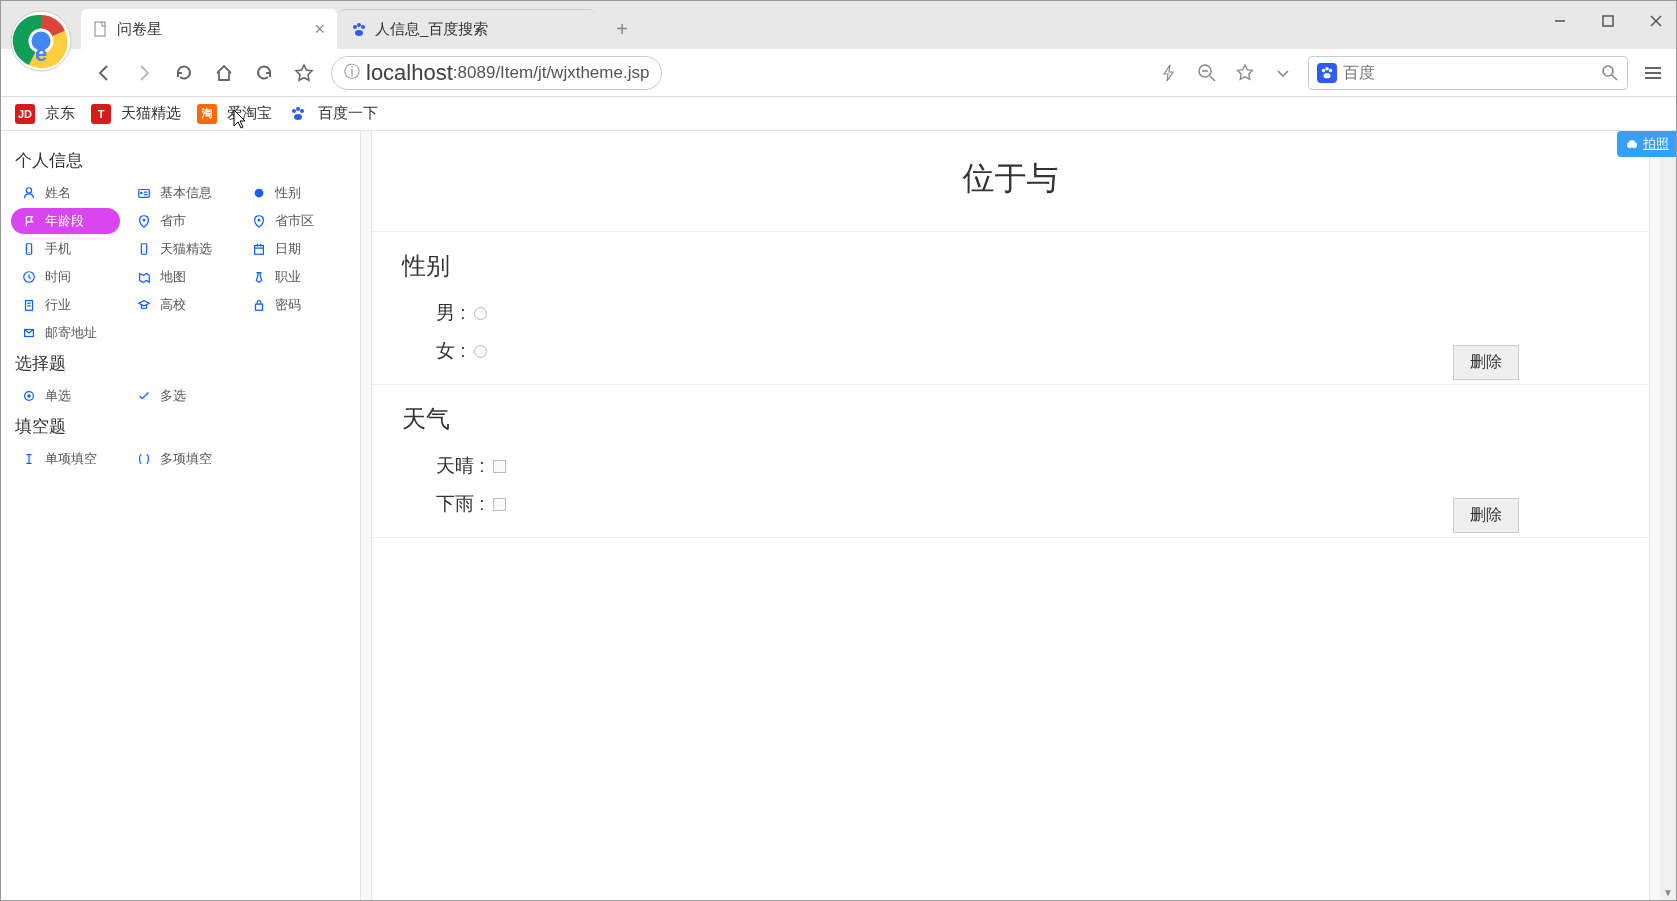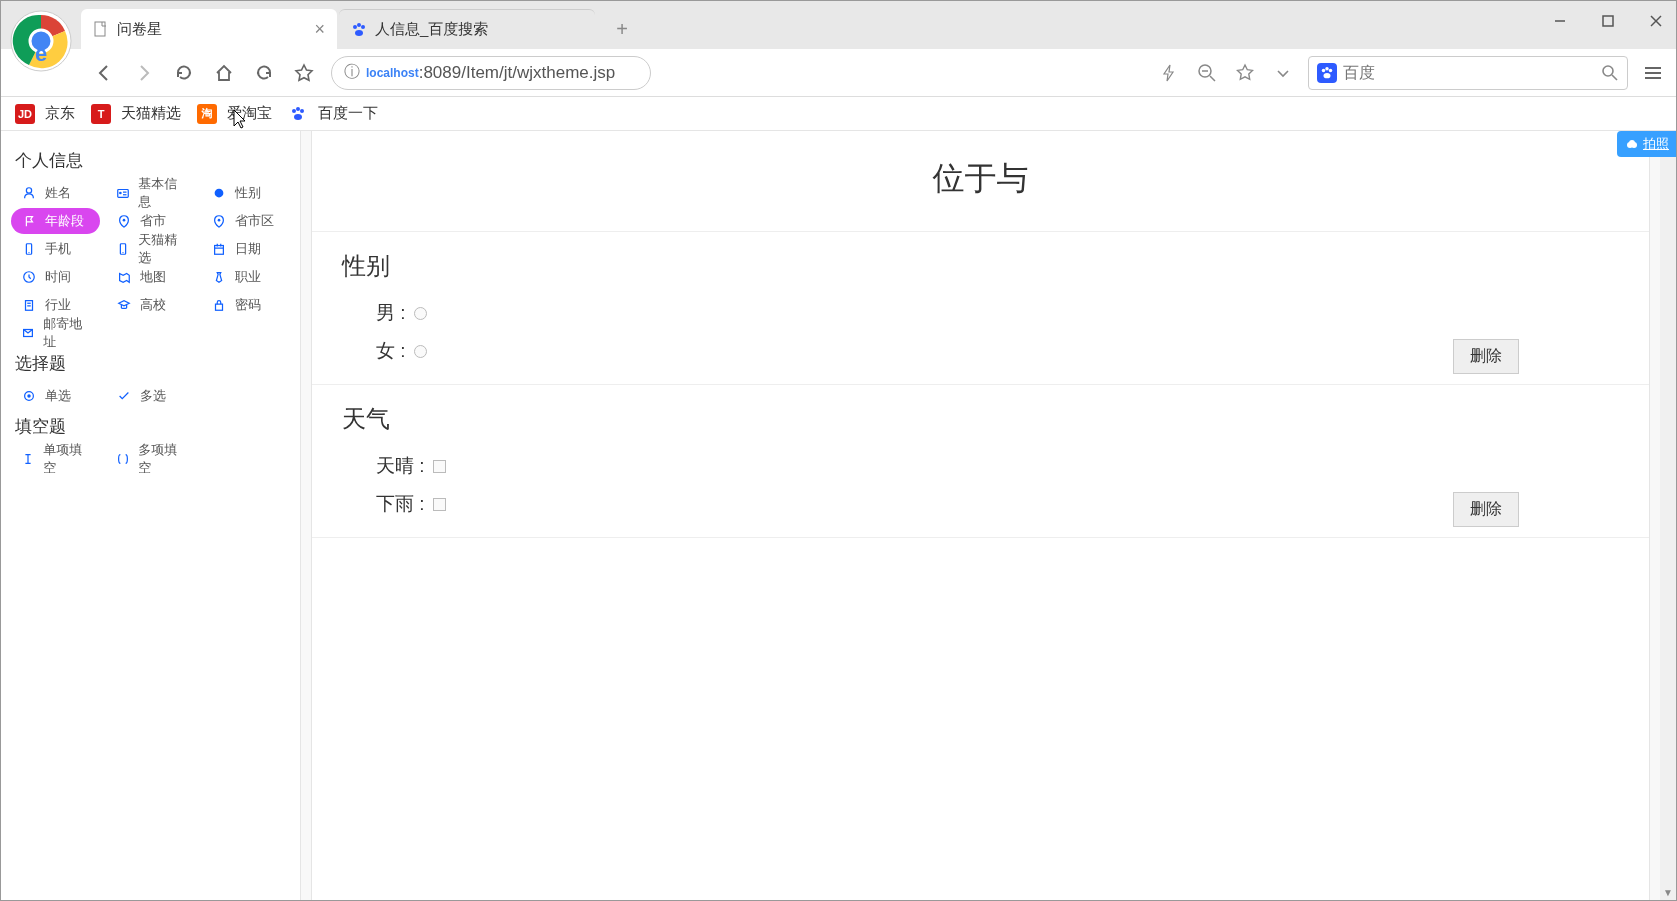--- a/index.html
+++ b/index.html
@@ -18,52 +18,52 @@
 .tab .tab-close { margin-left: auto; color: #888; font-size: 18px; }
 .newtab { width: 30px; height: 30px; display: flex; align-items: center; justify-content: center; color: #888; font-size: 20px; margin-left: 10px; margin-bottom: 5px; }
 .window-controls { position: absolute; right: 5px; top: 5px; display: flex; gap: 18px; }
 .window-controls span { width: 30px; height: 30px; display: flex; align-items: center; justify-content: center; color: #555; font-size: 16px; }
 
 
 .navbar { height: 48px; background: #fff; border-bottom: 1px solid #ddd; display: flex; align-items: center; padding: 0 10px 0 90px; gap: 14px; }
 .nav-icon { width: 26px; height: 26px; display: flex; align-items: center; justify-content: center; color: #666; }
 .addr-wrap { flex: 0 0 auto; display: flex; align-items: center; height: 34px; border: 1px solid #ccc; border-radius: 17px; padding: 0 12px; background: #fff; min-width: 320px; }
 .addr-proto { color: #888; font-size: 16px; margin-right: 6px; }
-.addr-host { font-weight: bold; color: #3b82f6; font-size: 12px; }
+.addr-host { font-weight: normal; color: #404040; font-size: 22px; }
 .addr-rest { color: #555; font-size: 17px; }
 .nav-right { margin-left: auto; display: flex; align-items: center; gap: 12px; }
 .search-box { display: flex; align-items: center; border: 1px solid #ccc; border-radius: 4px; height: 34px; padding: 0 8px; width: 320px; background: #fff; }
 .search-box .se-icon { width: 20px; height: 20px; background: #2e5bff; border-radius: 4px; display: flex; align-items: center; justify-content: center; color: #fff; font-size: 11px; margin-right: 6px; }
 .search-box input { border: none; outline: none; font-size: 16px; color: #888; flex: 1; }
 .search-box .mag { color: #888; }
 
 
 .bookmarks { height: 34px; background: #fff; border-bottom: 1px solid #e5e5e5; display: flex; align-items: center; padding: 0 14px; gap: 16px; font-size: 15px; }
 .bm { display: flex; align-items: center; gap: 10px; color: #333; }
 .bm .bm-ic { width: 20px; height: 20px; border-radius: 3px; display: flex; align-items: center; justify-content: center; color: #fff; font-size: 11px; font-weight: bold; }
 
 
 .content { flex: 1; display: flex; background: #f8f8f8; overflow: hidden; }
-.sidebar { width: 300px; background: #fff; border-right: 1px solid #e5e5e5; padding: 12px 10px; overflow-y: auto; }
+.sidebar { width: 360px; background: #fff; border-right: 1px solid #e5e5e5; padding: 12px 10px; overflow-y: auto; }
 .section-title { font-size: 17px; color: #333; margin: 6px 0 8px 4px; }
 .grid2 { display: grid; grid-template-columns: 1fr 1fr 1fr; gap: 2px 6px; }
 .side-item { display: flex; align-items: center; height: 26px; padding: 0 10px; font-size: 13px; color: #555; border-radius: 13px; cursor: pointer; }
 .side-item.active { background: #d946ef; color: #fff; }
 .side-item .si-icon { width: 16px; height: 16px; margin-right: 8px; display: flex; align-items: center; justify-content: center; }
 .side-item:not(.active) .si-icon { color: #1060ff; }
 
 .main { flex: 1; position: relative; display: flex; }
 .canvas { flex: 1; margin: 0 10px; background: #fff; border-left: 1px solid #e5e5e5; border-right: 1px solid #e5e5e5; overflow-y: auto; }
 .form-title { text-align: center; font-size: 32px; color: #333; padding: 26px 0 30px; }
 .q-block { border-top: 1px solid #eee; padding: 18px 30px 14px; position: relative; }
 .q-title { font-size: 24px; color: #333; margin-bottom: 12px; }
 .q-opt { font-size: 19px; color: #333; padding: 6px 0 6px 34px; display: flex; align-items: center; }
 .q-opt .radio { width: 13px; height: 13px; border: 1px solid #bbb; border-radius: 50%; margin-left: 8px; background: #fafafa; }
 .q-opt .check { width: 13px; height: 13px; border: 1px solid #bbb; margin-left: 8px; background: #fafafa; }
-.del-btn { position: absolute; right: 130px; bottom: 10px; background: #efefef; border: 1px solid #ccc; padding: 6px 16px; font-size: 16px; color: #333; cursor: pointer; }
+.del-btn { position: absolute; right: 130px; bottom: 4px; background: #efefef; border: 1px solid #ccc; padding: 6px 16px; font-size: 16px; color: #333; cursor: pointer; }
 .q-block:last-of-type { border-bottom: 1px solid #eee; }
 
 .vscroll { width: 16px; background: #f0f0f0; position: relative; }
 .vscroll .arrow { position: absolute; left: 0; right: 0; height: 16px; display: flex; align-items: center; justify-content: center; color: #888; font-size: 10px; }
 .vscroll .arrow.up { top: 0; }
 .vscroll .arrow.down { bottom: 0; }
 
 
 .float-badge { position: absolute; right: -1px; top: 0; background: #37a0ff; color: #fff; font-size: 13px; padding: 4px 8px; display: flex; align-items: center; gap: 4px; border-top-left-radius: 4px; border-bottom-left-radius: 4px; text-decoration: underline; }
 

